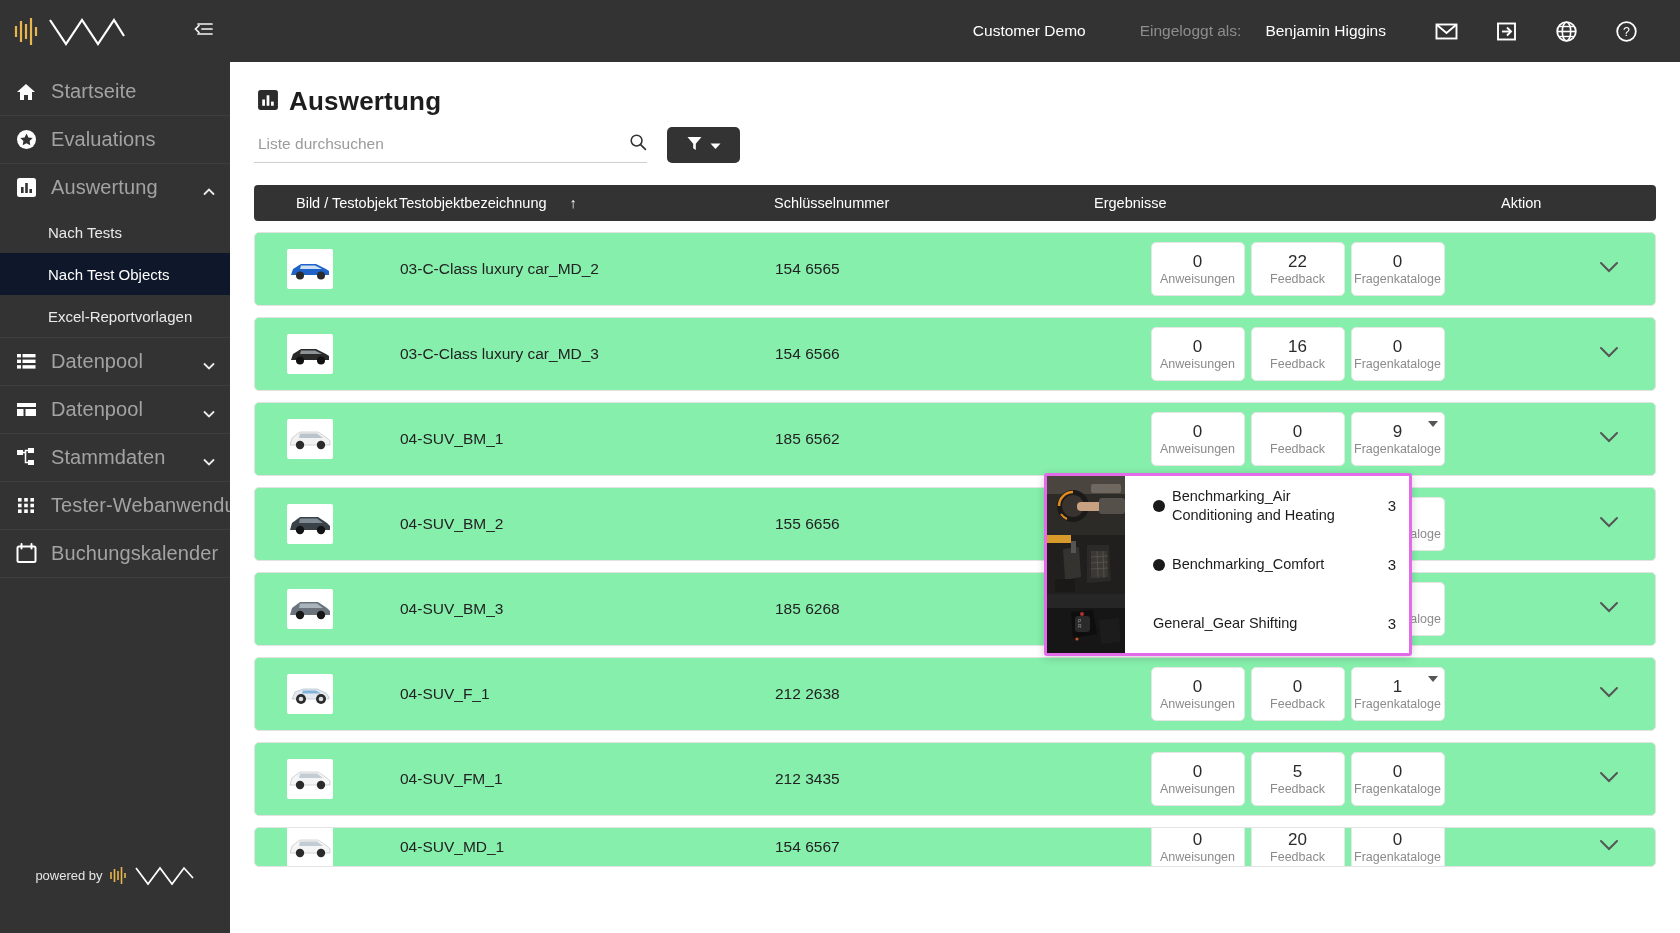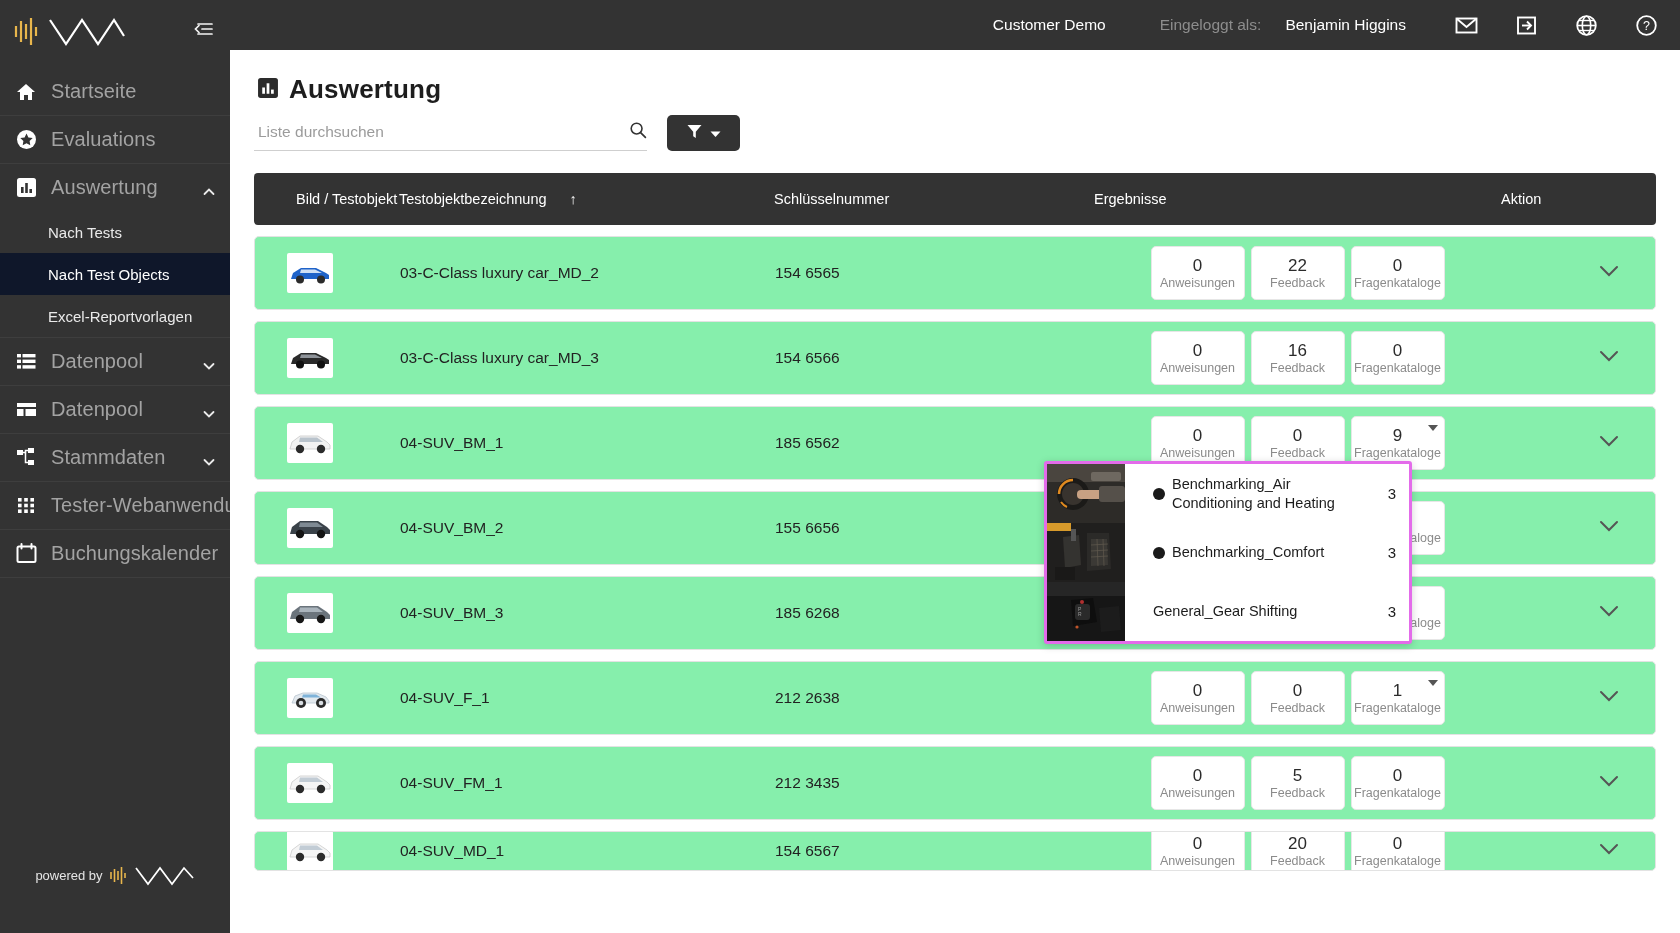--- a/index.html
+++ b/index.html
@@ -58,23 +58,23 @@
     position: absolute; bottom: 46px; left: 0; width: 100%;
     display: flex; align-items: center; justify-content: center;
     gap: 5px;
     font-size: 13px; color: #e6e6e6;
   }
 
   
   .main { flex: 1; display: flex; flex-direction: column; background: #ffffff; min-width: 0; }
 
   .topbar {
-    height: 50px; background: #333333;
+    height: 62px; background: #333333;
     display: flex; align-items: center; justify-content: flex-end;
-    padding-right: 12px; gap: 16px;
+    padding-right: 32px; gap: 16px;
     flex-shrink: 0;
   }
   .topbar .customer { color: #ffffff; font-size: 15.5px; margin-right: 38px; }
   .topbar .loggedlabel { color: #8d8d8d; font-size: 15.5px; margin-right: 8px; }
   .topbar .username { color: #ffffff; font-size: 15.5px; margin-right: 22px; }
   .tb-icon {
     width: 44px; height: 44px;
     display: flex; align-items: center; justify-content: center;
     cursor: pointer;
   }
@@ -109,21 +109,21 @@
     background: #333333; border: none; border-radius: 5px;
     height: 36px; width: 73px;
     display: flex; align-items: center; justify-content: center; gap: 7px;
     cursor: pointer;
   }
 
   
   .table-wrap { position: relative; }
   .thead {
     background: #333333; border-radius: 4px;
-    height: 52px; display: flex; align-items: center;
+    height: 36px; display: flex; align-items: center;
     color: #ffffff; font-size: 14.5px;
   }
   .col-img   { width: 145px; padding-left: 42px; }
   .col-name  { width: 375px; display: flex; align-items: center; gap: 23px; }
   .col-key   { width: 320px; }
   .col-res   { flex: 1; }
   .col-act   { width: 155px; }
 
   .row {
     margin-top: 11px;

